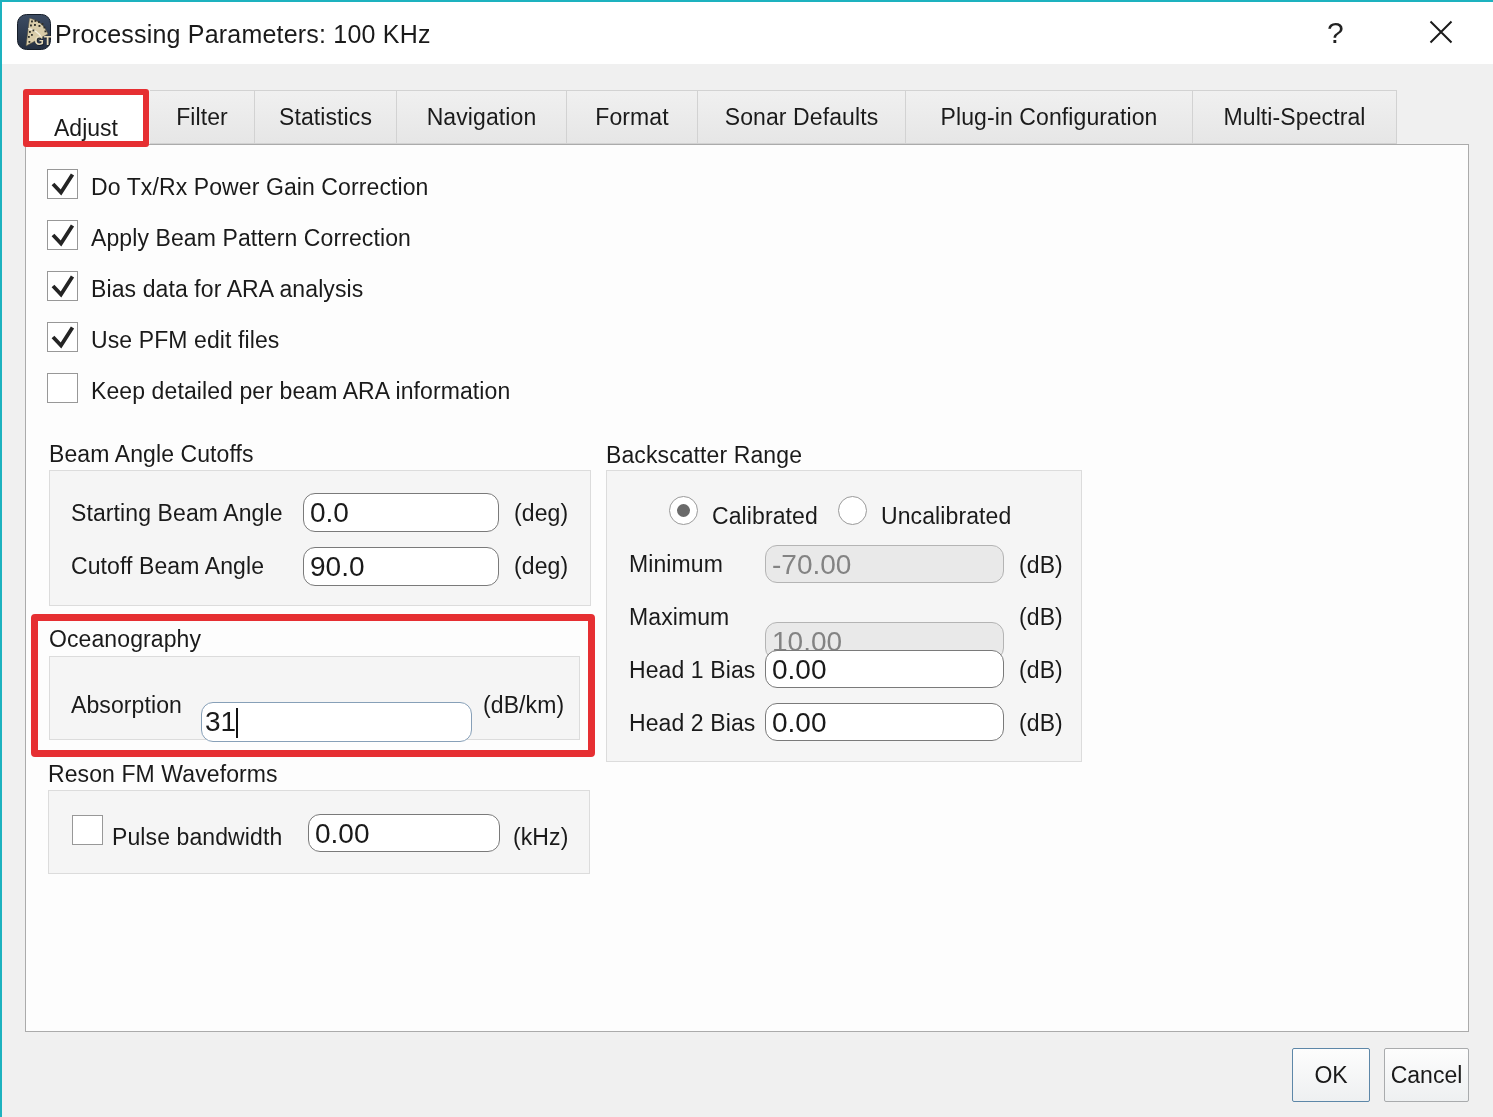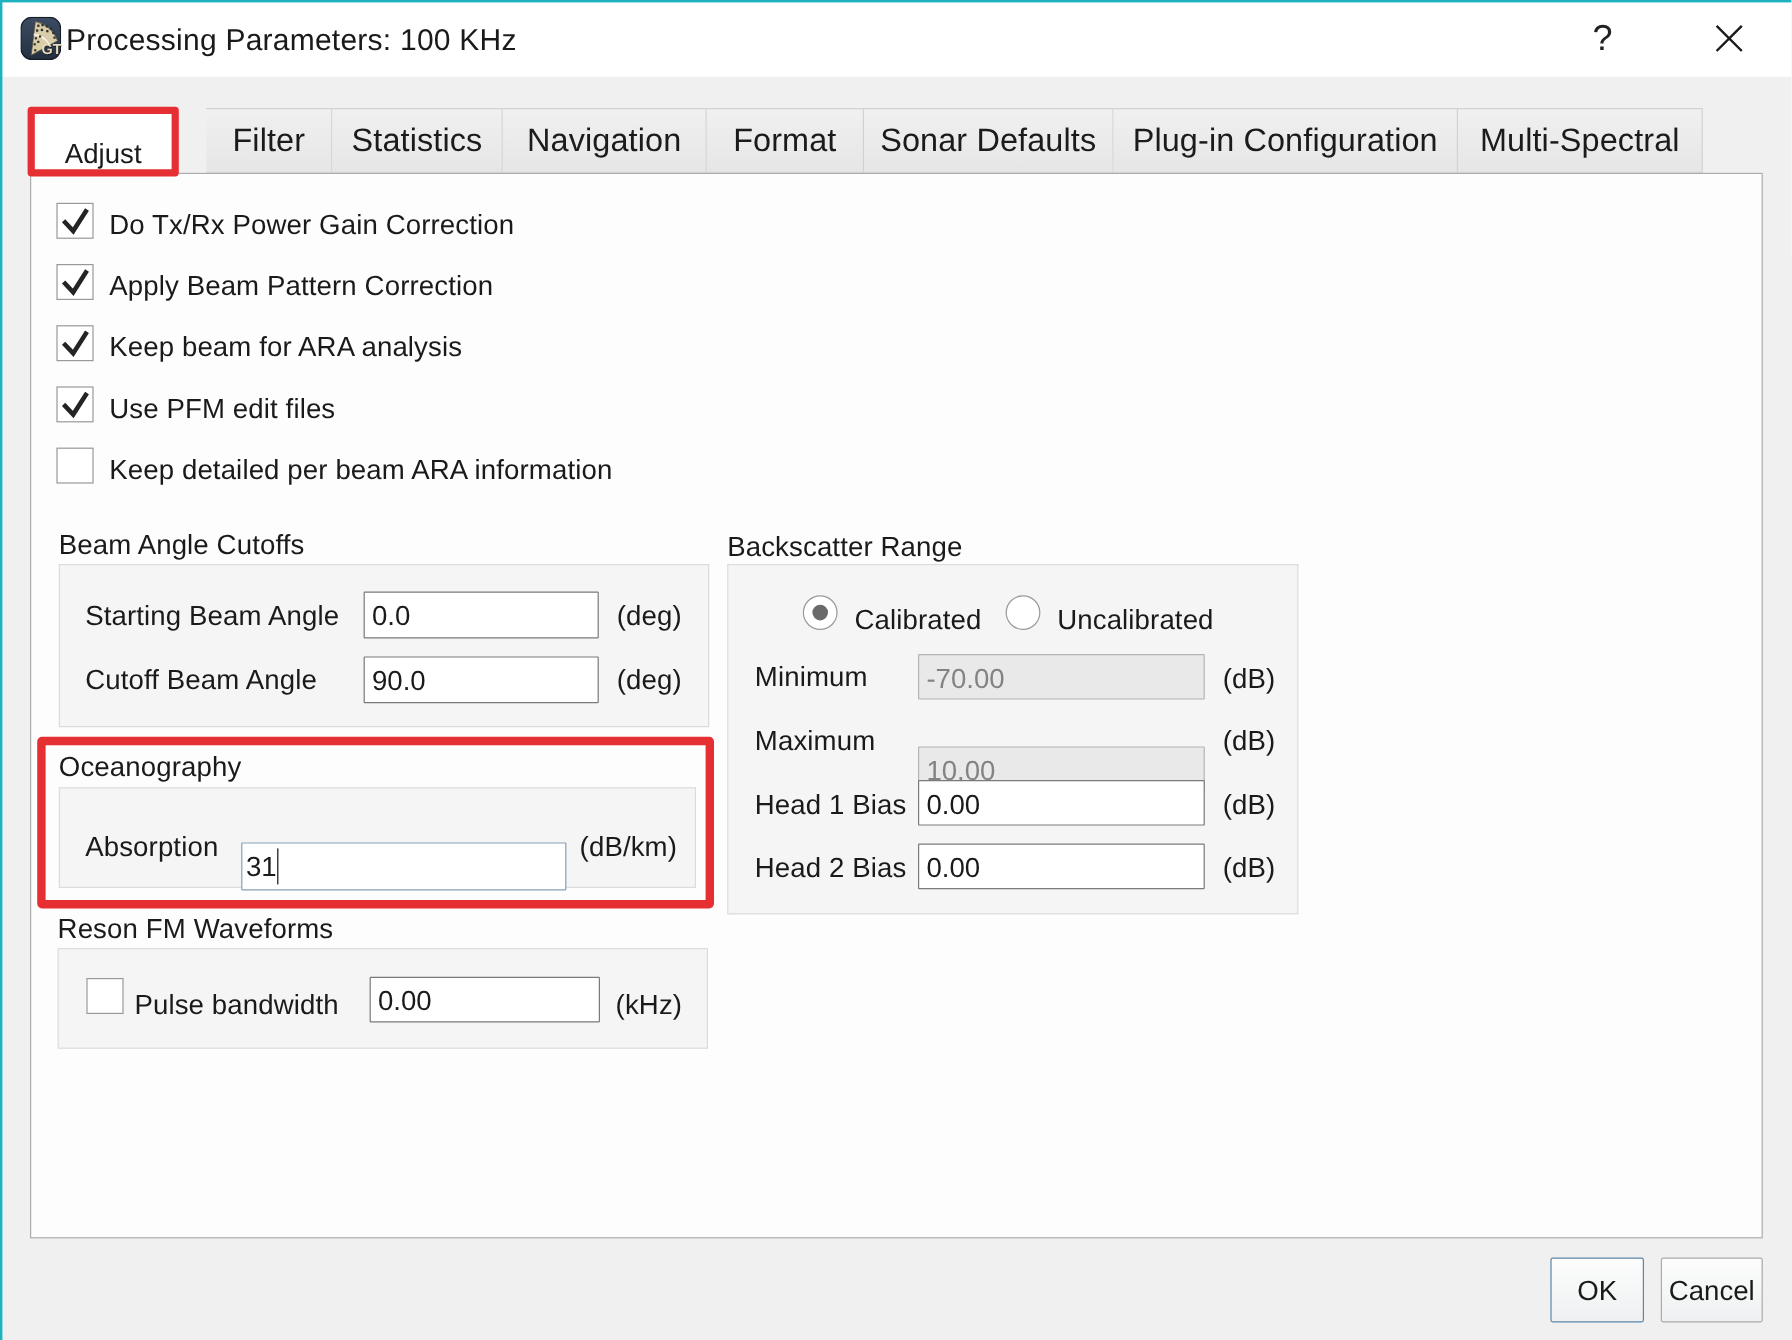--- a/index.html
+++ b/index.html
@@ -2,25 +2,25 @@
 <html><head>
 <meta charset="utf-8">
 <style>
   * { margin:0; padding:0; box-sizing:border-box; }
   html,body { width:1493px; height:1117px; overflow:hidden; }
   body { background:#f0f0f0; font-family:"Liberation Sans", sans-serif; color:#1a1a1a; position:relative; }
   .abs { position:absolute; }
   .lbl { position:absolute; font-size:23px; line-height:30px; white-space:nowrap; letter-spacing:0.1px; }
   .groupbox { position:absolute; background:#f5f5f5; border:1px solid #dcdcdc; }
   .tab { position:absolute; top:90px; height:54px; background:linear-gradient(#f0f0f0,#e6e6e6);
-         border:1px solid #d2d2d2; border-left:none; font-size:27px; color:#1b1b1b;
-         display:flex; align-items:center; justify-content:center; letter-spacing:0.1px; padding-top:0;margin-left:22px;}
+         border:1px solid #d2d2d2; border-left:none; font-size:23px; color:#1b1b1b;
+         display:flex; align-items:center; justify-content:center; letter-spacing:0.1px; padding-top:0;}
   .cb { position:absolute; width:31px; height:30px; background:#fff; border:1px solid #989898; }
-  .input { position:absolute; background:#fff; border:1px solid #7a7a7a; font-size:23px;
-           color:#1a1a1a; line-height:36px; padding-left:6px; padding-top:1px; white-space:nowrap; border-radius:1px;}
+  .input { position:absolute; background:#fff; border:1px solid #7a7a7a; font-size:28px;
+           color:#1a1a1a; line-height:36px; padding-left:6px; padding-top:1px; white-space:nowrap; border-radius:12px;}
   .input.dis { background:#e9e9e9; border-color:#b4b4b4; color:#838383; }
   .radio { position:absolute; width:29px; height:29px; border-radius:50%; background:#fff; border:1px solid #9a9a9a; }
   .btn { position:absolute; height:54px; background:linear-gradient(#fdfdfd,#eef0f1);
          border:1px solid #a9abad; border-radius:2px; font-size:23px; color:#1a1a1a;
          display:flex; align-items:center; justify-content:center; }
 </style>
 </head>
 <body>
 
 <div class="abs" style="left:0;top:0;width:1493px;height:64px;background:#fff;"></div>
@@ -81,21 +81,21 @@
       <path d="M5 14 L13 22.5 L24.5 4.5" stroke="#242424" stroke-width="3.8" fill="none"></path>
     </svg></div>
 <div class="lbl" style="left:91px;top:172px;">Do Tx/Rx Power Gain Correction</div>
 <div class="cb" style="left:47px;top:220px;"><svg width="29" height="28" viewBox="0 0 29 28">
       <path d="M5 14 L13 22.5 L24.5 4.5" stroke="#242424" stroke-width="3.8" fill="none"></path>
     </svg></div>
 <div class="lbl" style="left:91px;top:223px;">Apply Beam Pattern Correction</div>
 <div class="cb" style="left:47px;top:271px;"><svg width="29" height="28" viewBox="0 0 29 28">
       <path d="M5 14 L13 22.5 L24.5 4.5" stroke="#242424" stroke-width="3.8" fill="none"></path>
     </svg></div>
-<div class="lbl" style="left:91px;top:274px;">Keep beam for ARA analysis</div>
+<div class="lbl" style="left:91px;top:274px;">Bias data for ARA analysis</div>
 <div class="cb" style="left:47px;top:322px;"><svg width="29" height="28" viewBox="0 0 29 28">
       <path d="M5 14 L13 22.5 L24.5 4.5" stroke="#242424" stroke-width="3.8" fill="none"></path>
     </svg></div>
 <div class="lbl" style="left:91px;top:325px;">Use PFM edit files</div>
 <div class="cb" style="left:47px;top:373px;"></div>
 <div class="lbl" style="left:91px;top:376px;">Keep detailed per beam ARA information</div>
 
 <div class="lbl" style="left:49px;top:439px;">Beam Angle Cutoffs</div>
 <div class="groupbox" style="left:49px;top:470px;width:542px;height:136px;"></div>
 <div class="lbl" style="left:71px;top:498px;">Starting Beam Angle</div>

